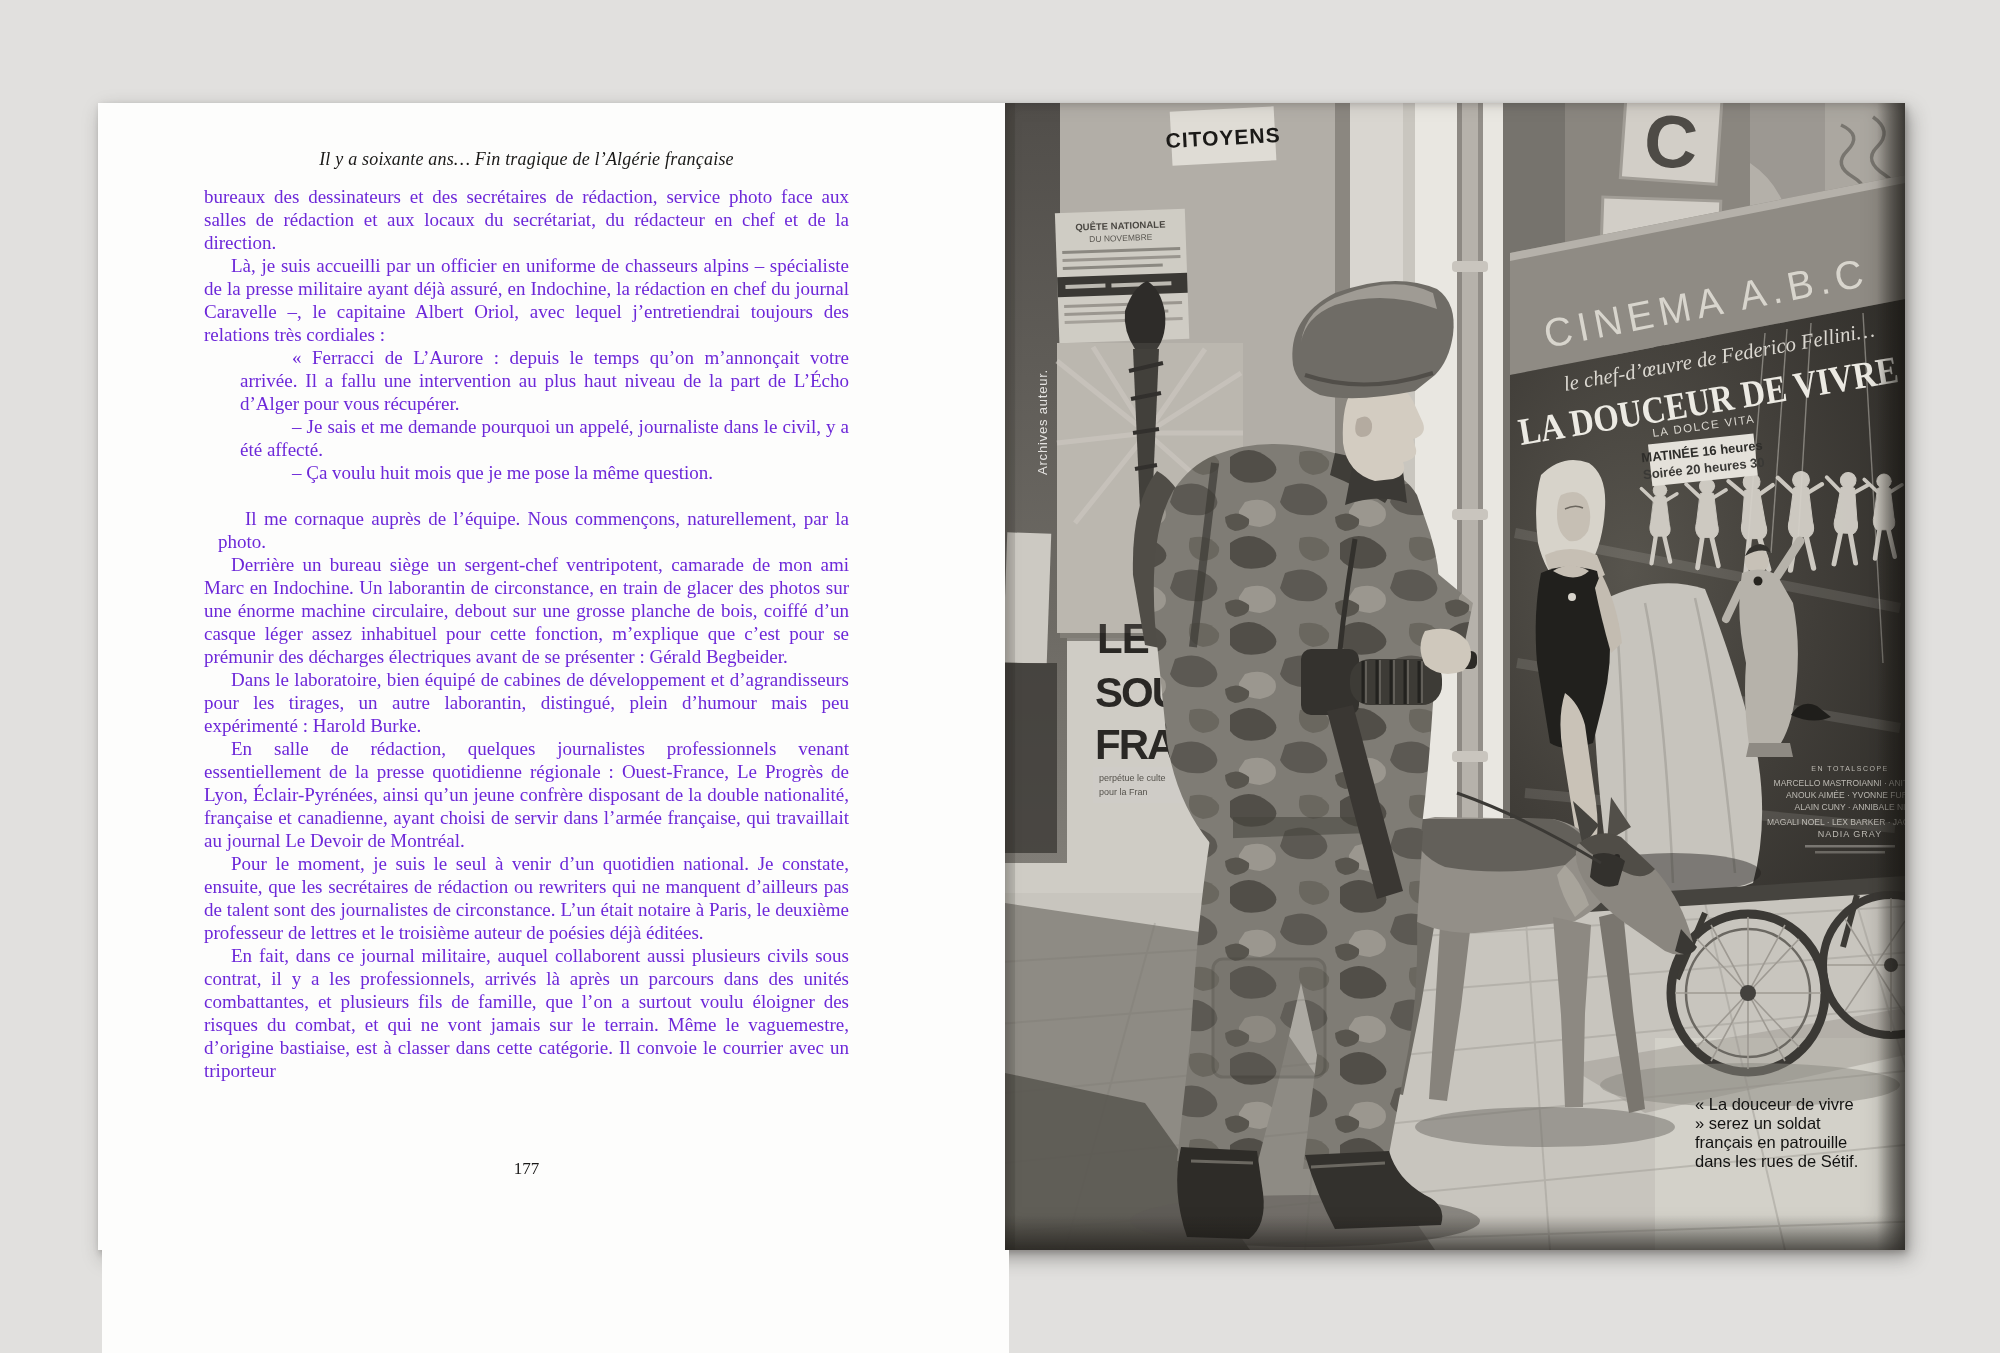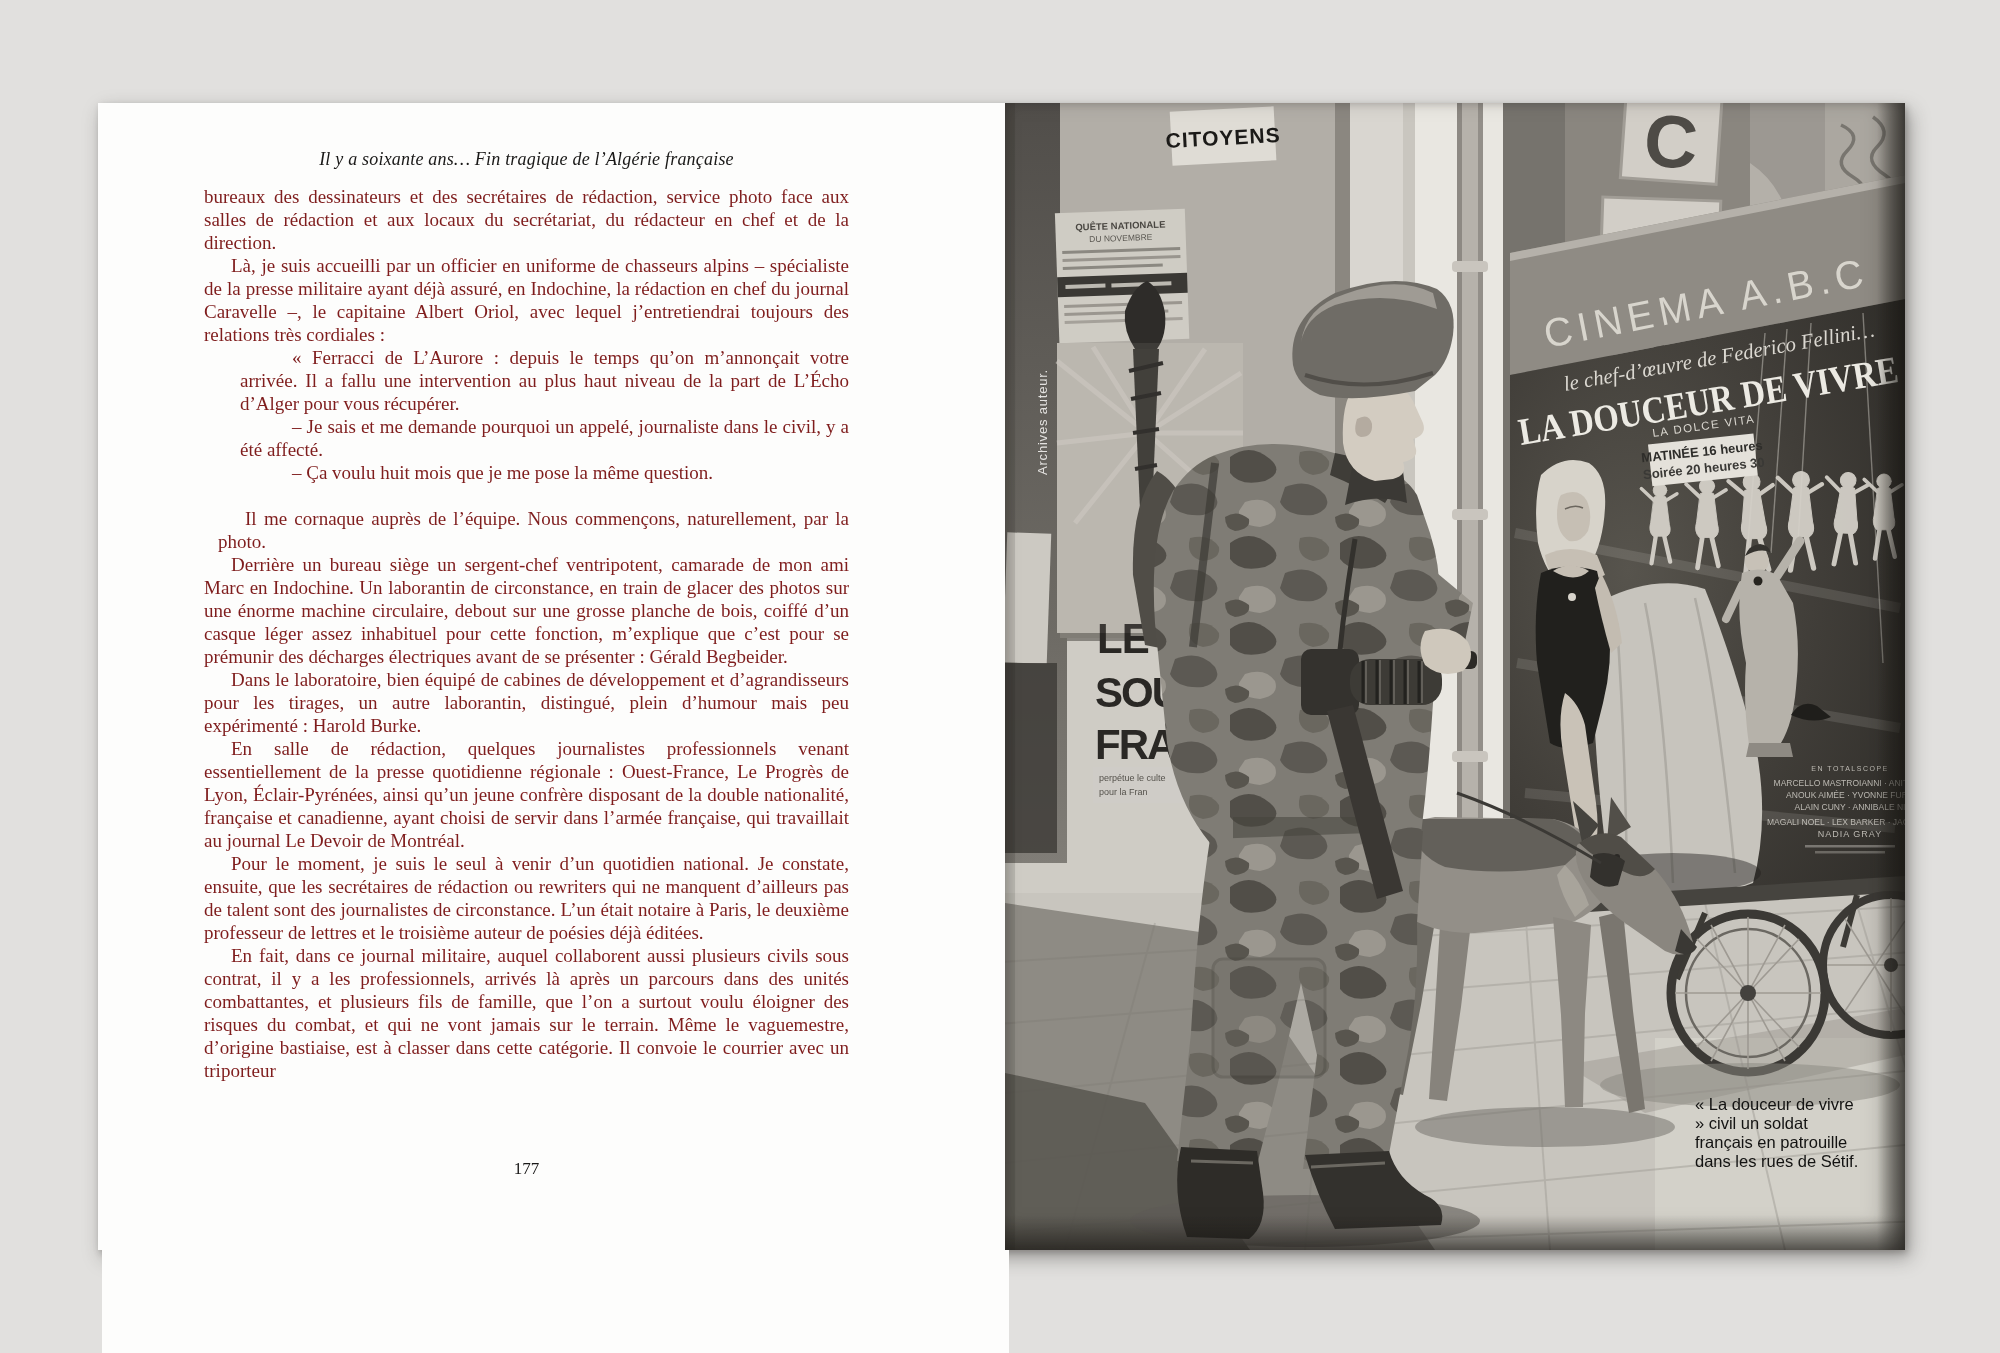--- a/index.html
+++ b/index.html
@@ -3,21 +3,21 @@
 <meta charset="utf-8">
 <style>
   html,body{margin:0;padding:0;}
   body{width:2000px;height:1353px;position:relative;background:#e1e0de;font-family:"Liberation Serif",serif;overflow:hidden;}
   .spread{position:absolute;left:98px;top:103px;width:1807px;height:1147px;background:#fdfdfc;
           box-shadow:5px 8px 18px rgba(50,48,45,.4),2px 3px 6px rgba(50,48,45,.25);}
   .left-page{position:absolute;left:4px;top:0;width:907px;height:1350px;background:#fdfdfc;}
   .running-head{position:absolute;left:102px;top:46px;width:645px;text-align:center;font-style:italic;
                 font-size:18px;color:#1a1918;letter-spacing:.2px;}
   .text-col{position:absolute;left:102px;top:82px;width:645px;font-size:19px;line-height:23px;
-            color:#7f1d1d;text-align:justify;}
+            color:#6d28d9;text-align:justify;}
   .text-col p{margin:0;}
   .text-col p.ind{text-indent:27px;}
   .text-col p.dlg{text-indent:52px;margin-left:36px;}
   .text-col p.sp{margin-top:23px;margin-left:14px;}
   .it{}
   .text-col sup{font-size:11px;vertical-align:6px;line-height:0;}
   .folio{position:absolute;left:102px;top:1056px;width:645px;text-align:center;font-size:17px;color:#1a1918;}
   .right-page{position:absolute;left:907px;top:0;width:900px;height:1147px;overflow:hidden;background:#b9b6b0;}
   .right-page svg{position:absolute;left:0;top:0;}
   .vert-credit{position:absolute;left:30px;top:372px;transform:rotate(-90deg);transform-origin:0 0;
@@ -373,16 +373,16 @@
         </g>
         <path d="M420,528 Q448,520 463,539 Q471,556 458,568 Q436,576 420,562 Q411,544 420,528 Z" fill="#cfc8bc"></path>
       </g>
 
       <rect x="872" y="0" width="28" height="1147" fill="url(#rimshade)"></rect>
       <rect x="0" y="1112" width="900" height="35" fill="url(#botshade)"></rect>
       <rect x="0" y="0" width="10" height="1147" fill="#191714" opacity=".12"></rect>
     </svg>
 
     <div class="vert-credit">Archives auteur.</div>
-    <div class="caption">« La douceur de vivre » civil un soldat français en patrouille dans les rues de Sétif.</div>
+    <div class="caption">« La douceur de vivre » serez un soldat français en patrouille dans les rues de Sétif.</div>
     <div class="edge-shade"></div>
   </div>
 </div>
 
 </body></html>

